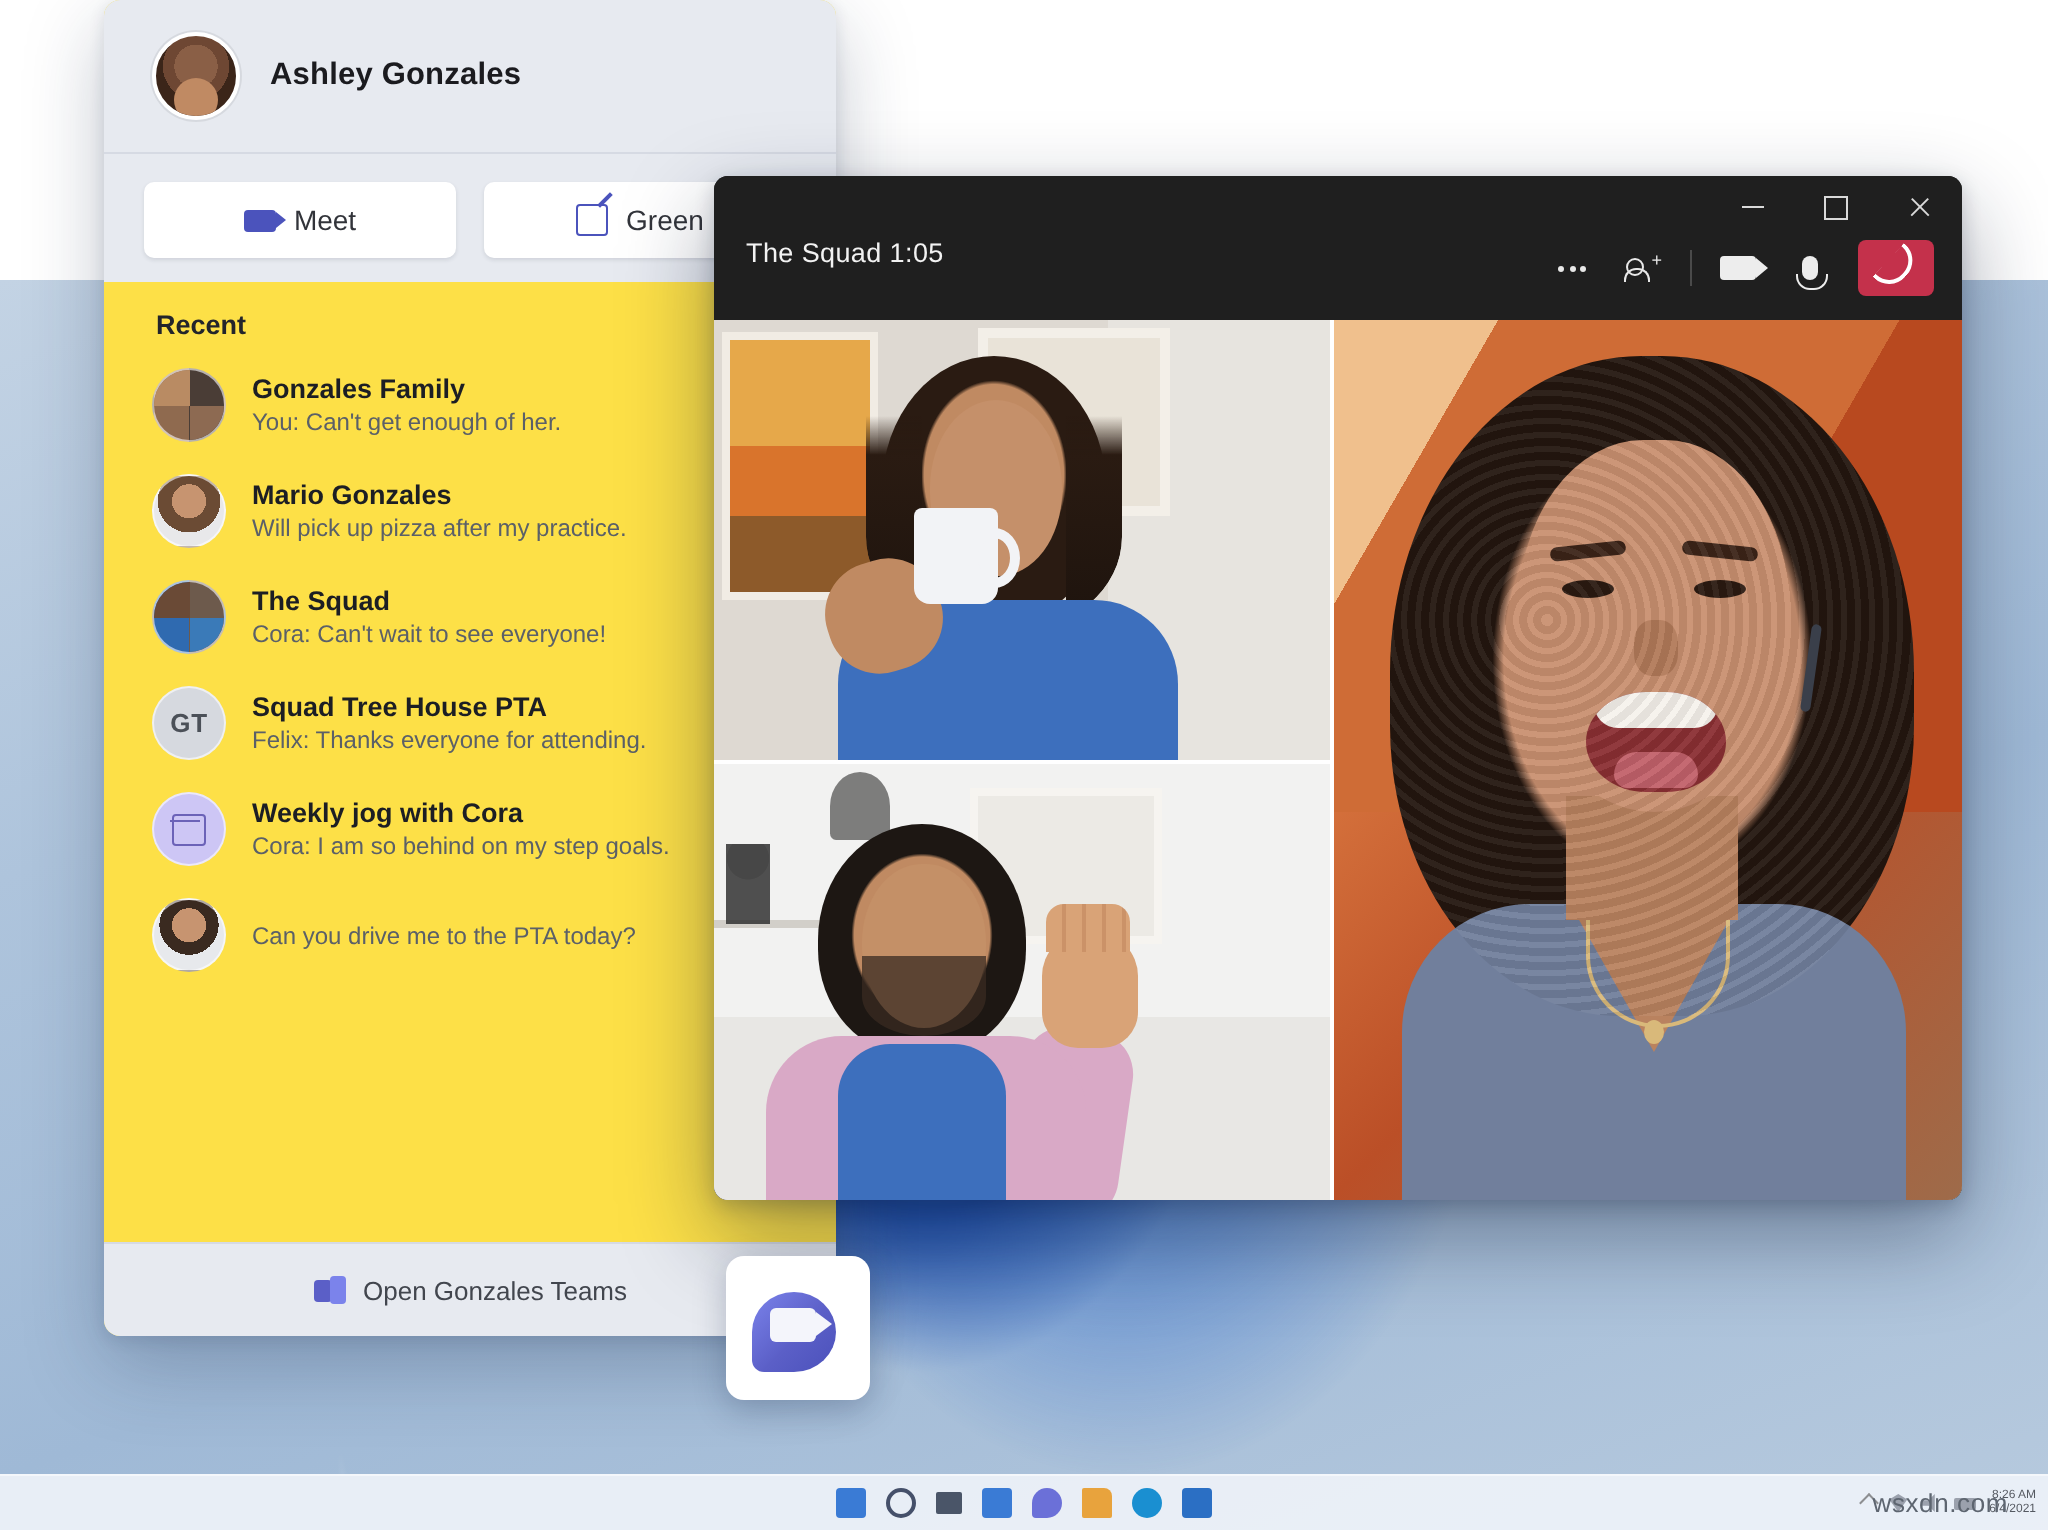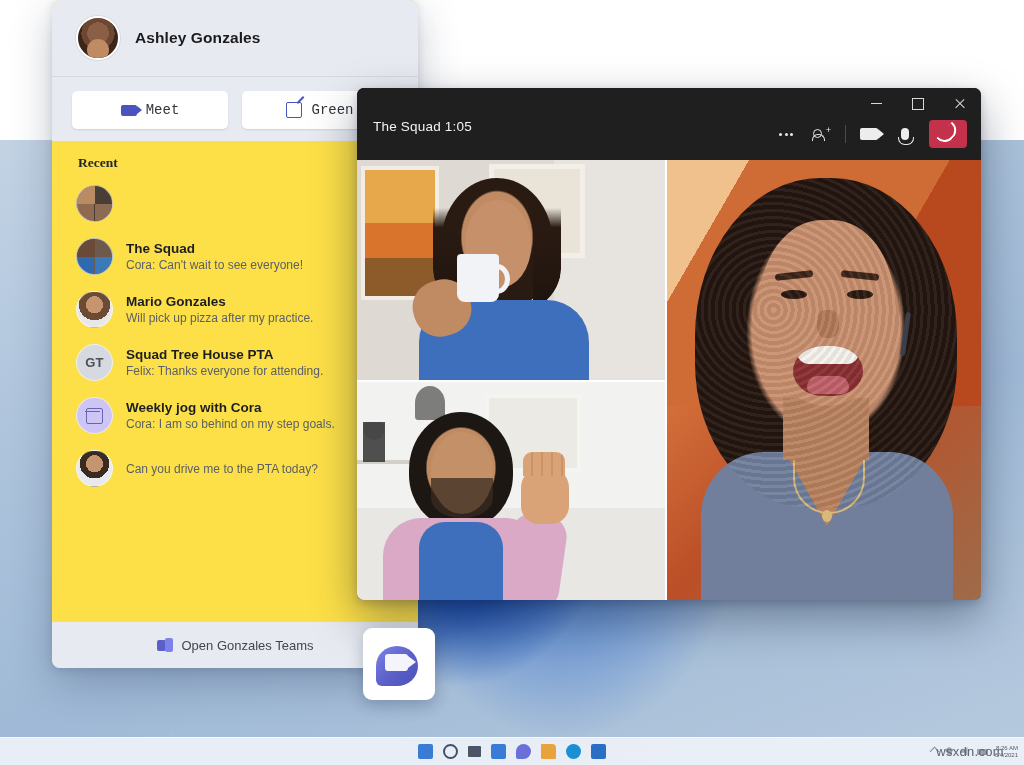--- a/index.html
+++ b/index.html
@@ -67,33 +67,33 @@
     background:radial-gradient(circle at 50% 38%, #8a5f46 0 34%, #6e4733 34% 52%, #3b2519 52% 100%);
     border:2px solid #ffffff;box-shadow:0 0 0 1px rgba(0,0,0,.07);
     position:relative;overflow:hidden;
   }
   #profile-avatar:after{
     content:"";position:absolute;left:9px;top:21px;width:22px;height:22px;border-radius:50%;
     background:#c08a63;
   }
   #profile-name{margin-left:15px;font-size:15.5px;font-weight:700;color:#1b1b1f;letter-spacing:.1px;}
 
-  #flyout-actions{display:flex;gap:14px;padding:14px 20px 12px 20px;background:#e7eaf0;font-family:Liberation Mono, monospace;}
+  #flyout-actions{display:flex;gap:14px;padding:14px 20px 12px 20px;background:#e7eaf0;}
   .action-btn{
     flex:1;height:38px;background:#fff;border-radius:5px;
     display:flex;align-items:center;justify-content:center;gap:9px;
     font-size:14px;color:#32343a;box-shadow:0 1px 2px rgba(30,40,60,.12);
     cursor:pointer;
   }
   .cam-ico{width:16px;height:11px;background:#4b53bc;border-radius:2px;position:relative;}
   .cam-ico:after{content:"";position:absolute;right:-5px;top:1px;border-left:5px solid #4b53bc;border-top:4px solid transparent;border-bottom:4px solid transparent;}
   .compose-ico{width:14px;height:14px;border:1.6px solid #4b53bc;border-radius:2px;position:relative;}
   .compose-ico:after{content:"";position:absolute;right:-4px;top:-4px;width:9px;height:2px;background:#4b53bc;transform:rotate(-45deg);}
 
-  #recent-label{padding:14px 0 6px 26px;font-size:13.5px;font-weight:700;color:#23252b;font-family:Liberation Serif, serif;}
+  #recent-label{padding:14px 0 6px 26px;font-size:13.5px;font-weight:700;color:#23252b;}
 
   #recent-list{padding:0 10px 0 18px;}
   .chat-row{display:flex;align-items:center;gap:13px;padding:8px 0 8px 6px;cursor:pointer;}
   .chat-av{width:35px;height:35px;border-radius:50%;flex:0 0 35px;overflow:hidden;position:relative;border:1px solid rgba(255,255,255,.6);}
   .chat-txt{min-width:0;}
   .chat-title{font-size:13.5px;font-weight:700;color:#1c1e24;line-height:17px;white-space:nowrap;}
   .chat-prev{font-size:12px;color:#5b6068;line-height:16px;white-space:nowrap;overflow:hidden;text-overflow:ellipsis;}
 
   
   .av-group4{background:
@@ -292,35 +292,39 @@
       <span>Green</span>
     </div>
   </div>
 
   <div id="recent-label">Recent</div>
 
   <div id="recent-list">
 
     <div class="chat-row">
       <div class="chat-av av-group4"></div>
+      <div class="chat-txt">
+        <div class="chat-title">Gonzales Family</div>
+        <div class="chat-prev">You: Can't get enough of her.</div>
+      </div>
+    </div>
+
+    <div class="chat-row">
+      <div class="chat-av av-mario"></div>
+      <div class="chat-txt">
+        <div class="chat-title">Mario Gonzales</div>
+        <div class="chat-prev">Will pick up pizza after my practice.</div>
+      </div>
     </div>
 
     <div class="chat-row">
       <div class="chat-av av-squad"></div>
       <div class="chat-txt">
         <div class="chat-title">The Squad</div>
         <div class="chat-prev">Cora: Can't wait to see everyone!</div>
-      </div>
-    </div>
-
-    <div class="chat-row">
-      <div class="chat-av av-mario"></div>
-      <div class="chat-txt">
-        <div class="chat-title">Mario Gonzales</div>
-        <div class="chat-prev">Will pick up pizza after my practice.</div>
       </div>
     </div>
 
     <div class="chat-row">
       <div class="chat-av av-initials">GT</div>
       <div class="chat-txt">
         <div class="chat-title">Squad Tree House PTA</div>
         <div class="chat-prev">Felix: Thanks everyone for attending.</div>
       </div>
     </div>

